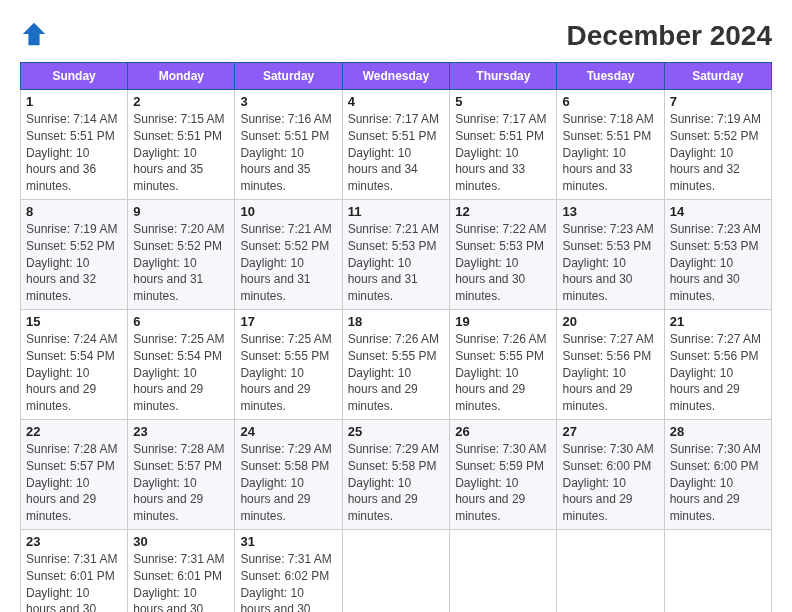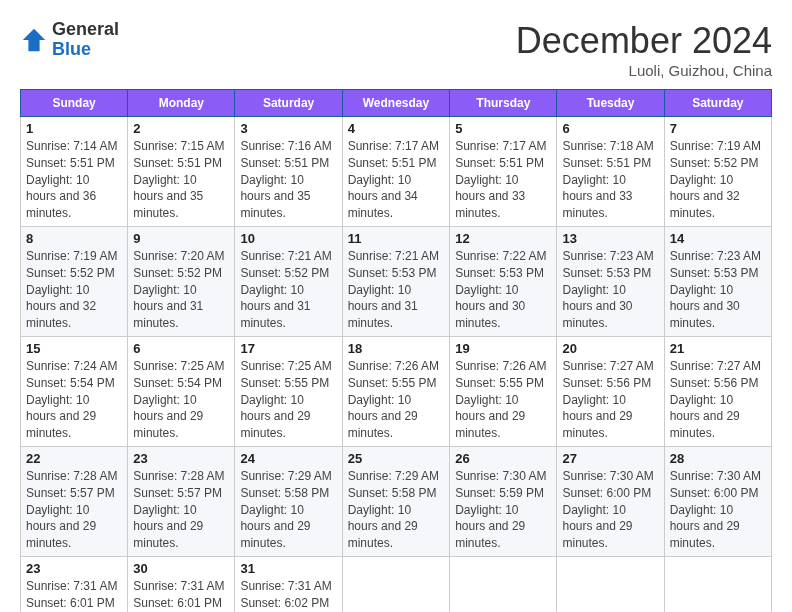--- a/index.html
+++ b/index.html
@@ -37,22 +37,22 @@
     }
     .logo-icon {
       width: 28px;
       height: 28px;
       margin-right: 4px;
     }
     .title-block {
       text-align: right;
     }
     .month-title {
-      font-size: 36px;
-      font-weight: normal;
+      font-size: 28px;
+      font-weight: bold;
       color: #333;
     }
     .location {
       font-size: 15px;
       color: #555;
     }
     .calendar {
       width: 100%;
       border-collapse: collapse;
       font-size: 10.5px;
@@ -93,28 +93,23 @@
     }
   </style>
 </head>
 <body>
 
 <div class="header">
   <div class="logo">
     <svg class="logo-icon" viewBox="0 0 40 40">
       <polygon points="20,4 36,20 28,20 28,36 12,36 12,20 4,20" fill="#1a6fc4"></polygon>
     </svg>
-    <div class="logo-text">
-      <span class="logo-general">General</span>
-      <span class="logo-blue">Blue</span>
-    </div>
   </div>
   <div class="title-block">
     <div class="month-title">December 2024</div>
-    <div class="location">Luoli, Guizhou, China</div>
   </div>
 </div>
 
 <table class="calendar">
   <thead>
     <tr>
       <th>Sunday</th>
       <th>Monday</th>
       <th>Saturday</th>
       <th>Wednesday</th>

